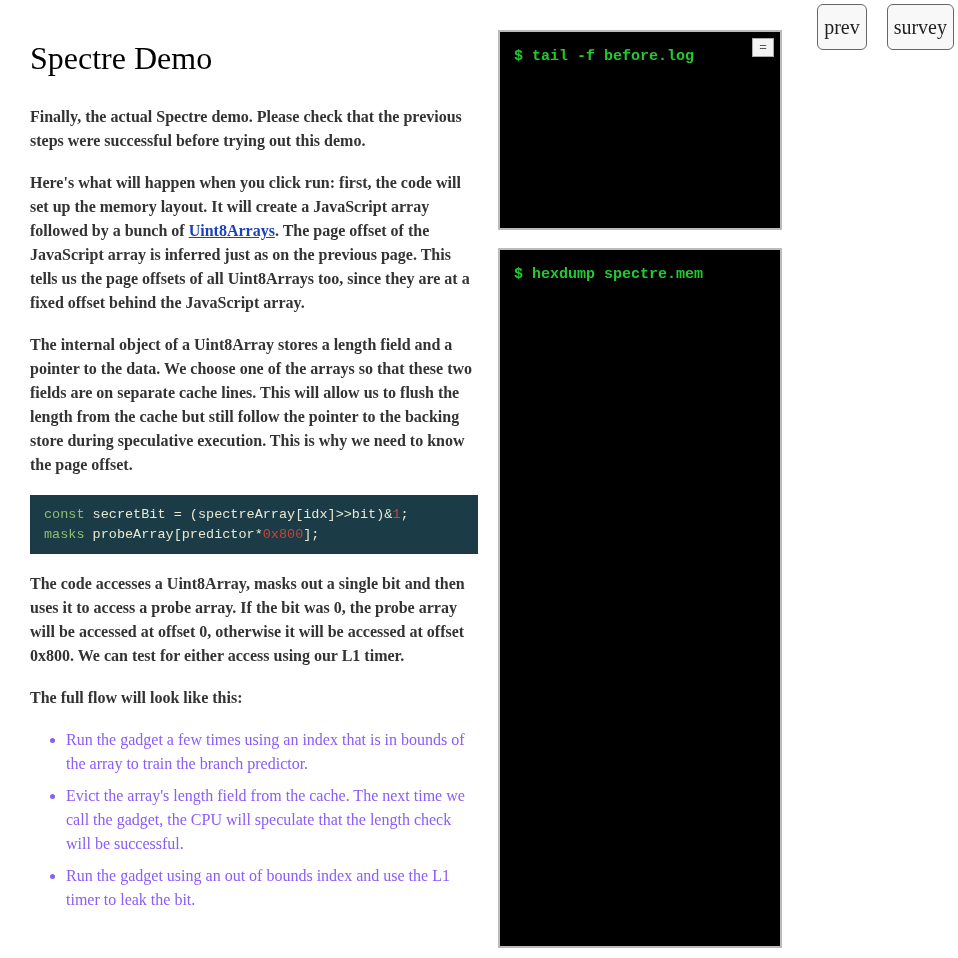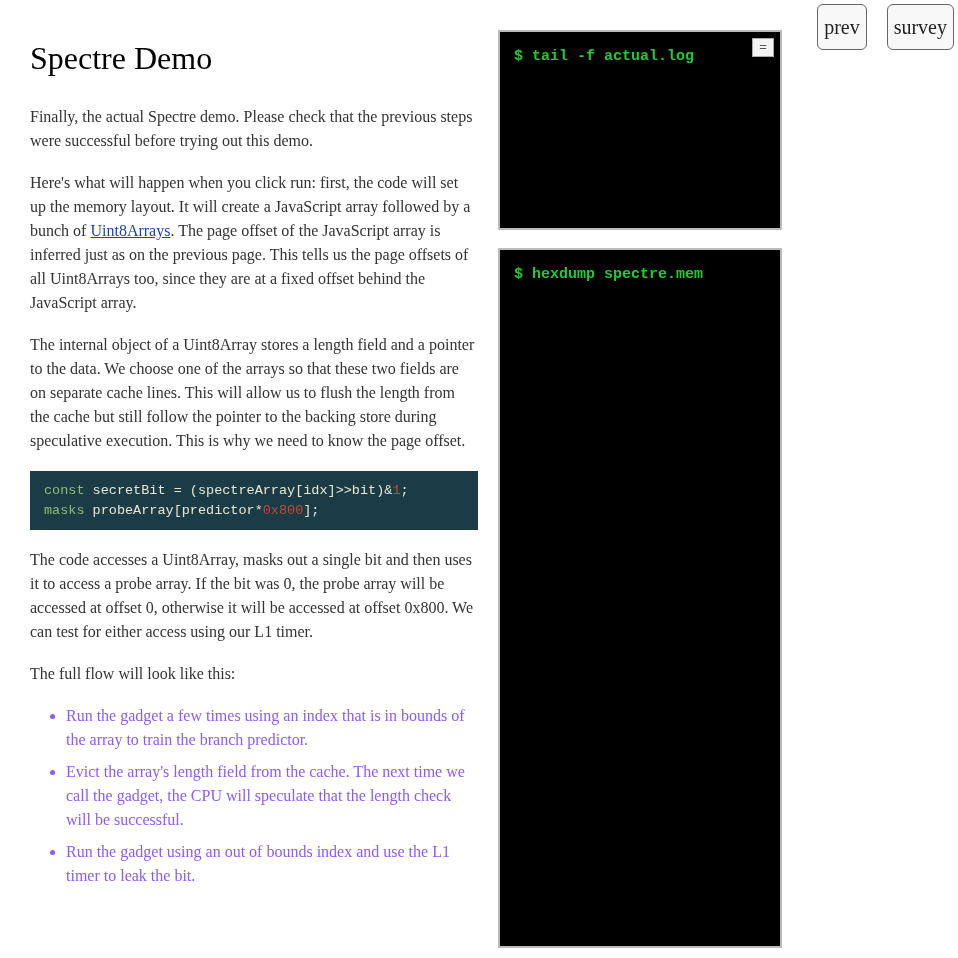--- a/index.html
+++ b/index.html
@@ -46,20 +46,21 @@
     font-family: Georgia, 'Times New Roman', serif;
     font-weight: normal;
     font-size: 32px;
     margin: 40px 0 28px 0;
     color: #000;
   }
   p {
     margin: 0 0 18px 0;
     line-height: 1.5;
     color: #333;
+    font-weight: bold;
   }
   a.link {
     color: #1a3fbf;
     text-decoration: underline;
   }
   pre.code {
     background: #1b3c47;
     color: #e7e7d0;
     font-family: "Courier New", Courier, monospace;
     font-size: 13.5px;
@@ -165,21 +166,21 @@
           <li>Run the gadget using an out of bounds index and use the L1 timer to leak the bit.</li>
         </ul>
 
       </div>
     </div>
 
     <div class="right-pane">
 
       <div class="term-box small">
         <div class="menu-btn">=</div>
-        <div class="term-prompt">$ tail -f actual.log</div>
+        <div class="term-prompt">$ tail -f before.log</div>
       </div>
 
       <div class="term-box large">
         <div class="term-prompt">$ hexdump spectre.mem</div>
       </div>
 
     </div>
 
   </div>
 

